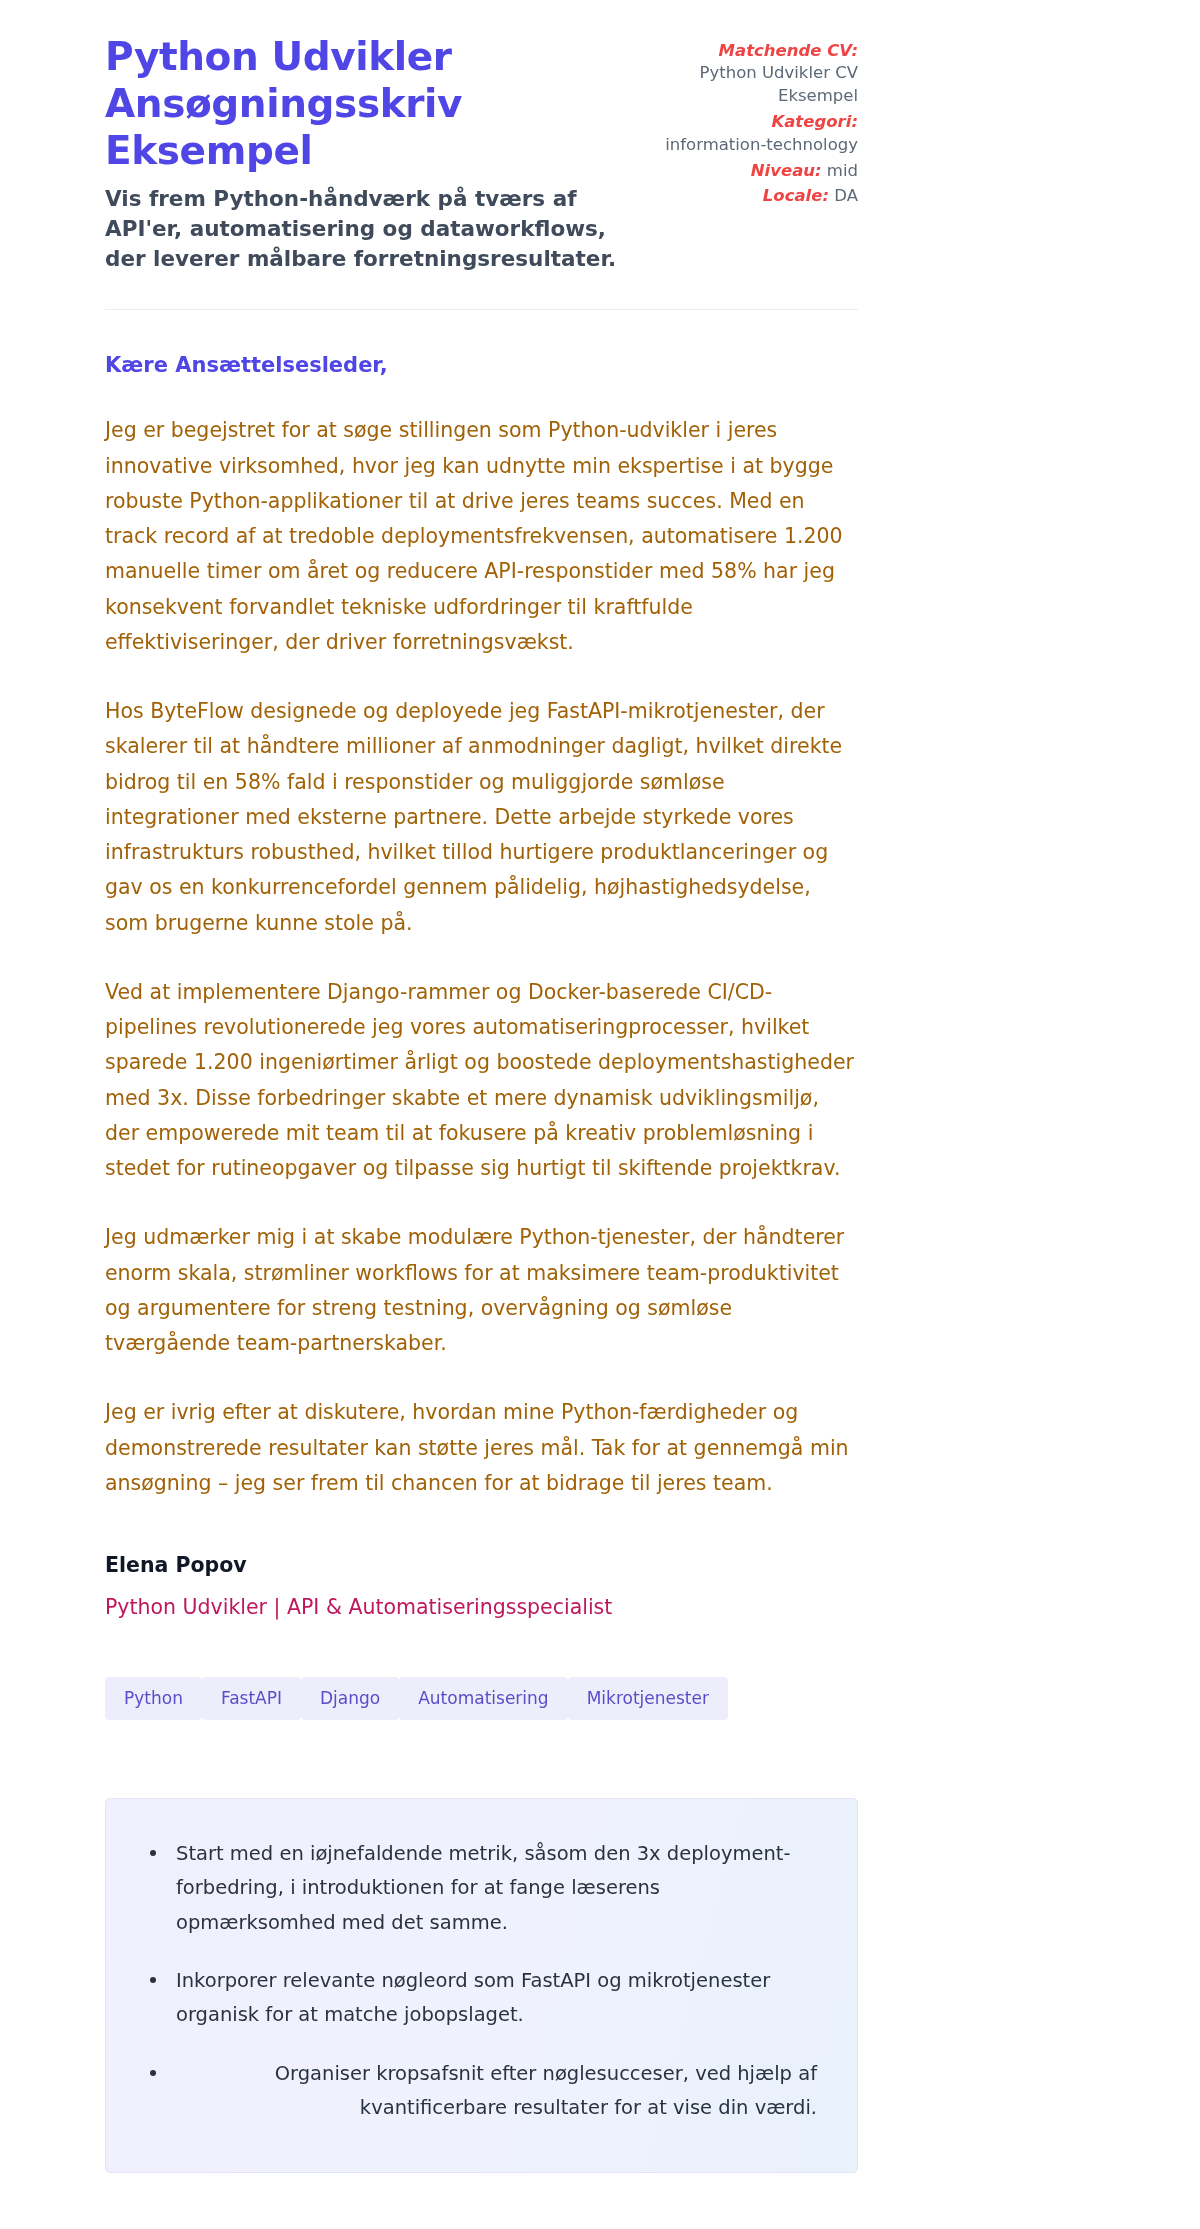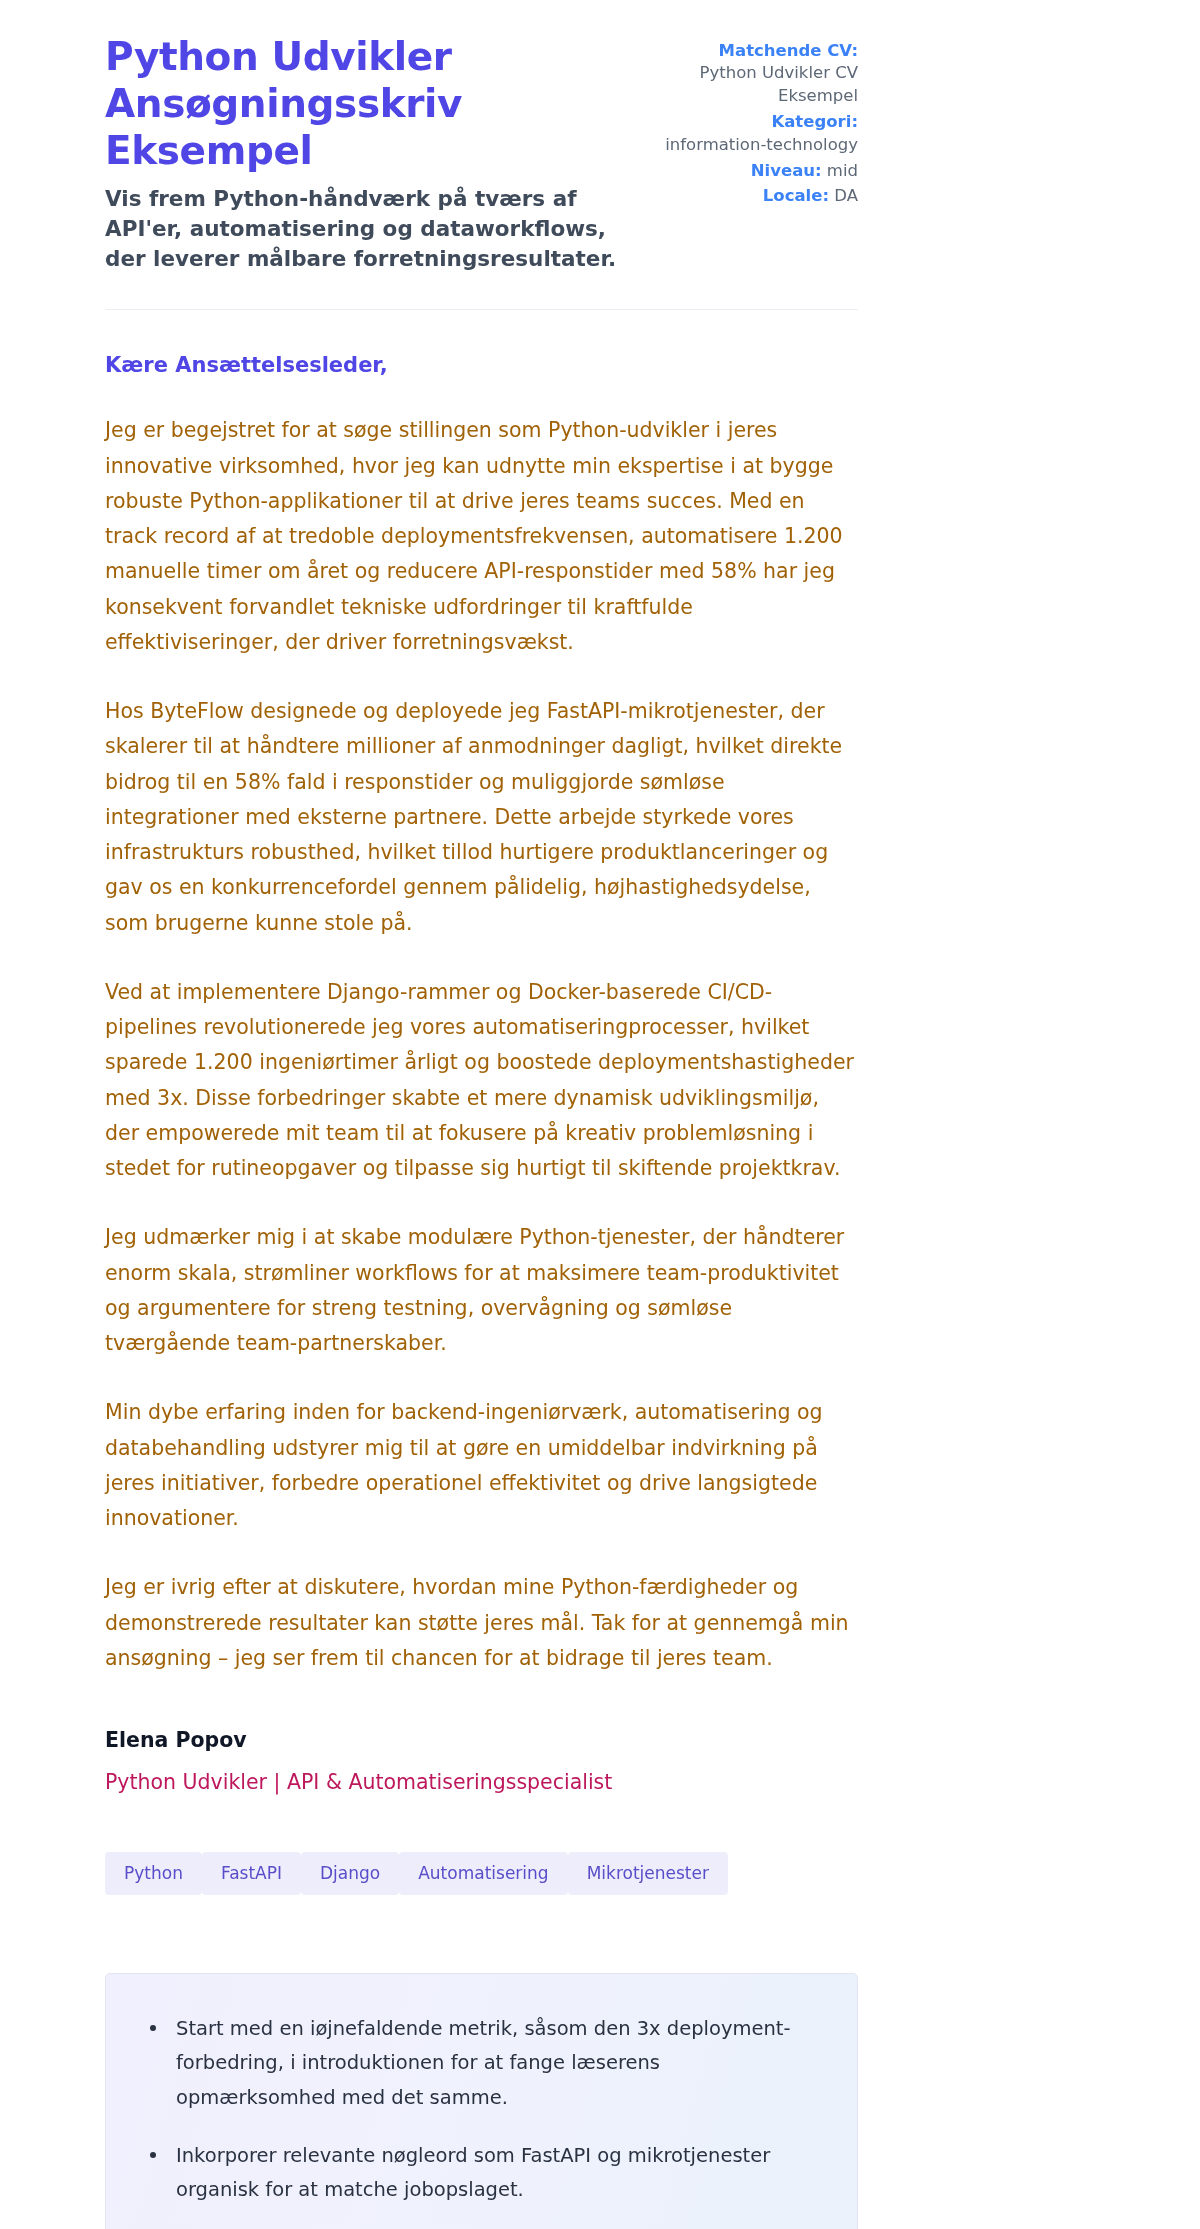--- a/index.html
+++ b/index.html
@@ -56,21 +56,22 @@
     text-align: right;
     font-size: 16.5px;
     line-height: 1.36;
     color: #55606e;
     padding-top: 6px;
   }
   .meta-row { margin-bottom: 2px; }
   .meta-row.block { margin-bottom: 4px; }
   .meta-label {
     font-weight: 700;
-    color: #3b82f6;
+    color: #ef4444;
+    font-style: italic;
   }
   .meta-value { color: #5d6876; }
   .meta-value.blockval { display: block; }
 
   .divider {
     border: 0;
     border-top: 1px solid #ececf2;
     margin: 36px 0 0 0;
   }
 
@@ -198,21 +199,20 @@
 
   <hr class="divider">
 
   <div class="letter">
     <p class="salutation">Kære Ansættelsesleder,</p>
     <div id="paragraphs-host">
         <p class="body-para">Jeg er begejstret for at søge stillingen som Python-udvikler i jeres innovative virksomhed, hvor jeg kan udnytte min ekspertise i at bygge robuste Python-applikationer til at drive jeres teams succes. Med en track record af at tredoble deploymentsfrekvensen, automatisere 1.200 manuelle timer om året og reducere API-responstider med 58% har jeg konsekvent forvandlet tekniske udfordringer til kraftfulde effektiviseringer, der driver forretningsvækst.</p>
         <p class="body-para">Hos ByteFlow designede og deployede jeg FastAPI-mikrotjenester, der skalerer til at håndtere millioner af anmodninger dagligt, hvilket direkte bidrog til en 58% fald i responstider og muliggjorde sømløse integrationer med eksterne partnere. Dette arbejde styrkede vores infrastrukturs robusthed, hvilket tillod hurtigere produktlanceringer og gav os en konkurrencefordel gennem pålidelig, højhastighedsydelse, som brugerne kunne stole på.</p>
         <p class="body-para">Ved at implementere Django-rammer og Docker-baserede CI/CD-pipelines revolutionerede jeg vores automatiseringprocesser, hvilket sparede 1.200 ingeniørtimer årligt og boostede deploymentshastigheder med 3x. Disse forbedringer skabte et mere dynamisk udviklingsmiljø, der empowerede mit team til at fokusere på kreativ problemløsning i stedet for rutineopgaver og tilpasse sig hurtigt til skiftende projektkrav.</p>
         <p class="body-para">Jeg udmærker mig i at skabe modulære Python-tjenester, der håndterer enorm skala, strømliner workflows for at maksimere team-produktivitet og argumentere for streng testning, overvågning og sømløse tværgående team-partnerskaber.</p>
-        <p class="body-para">Min dybe erfaring inden for backend-ingeniørværk, automatisering og databehandling udstyrer mig til at gøre en umiddelbar indvirkning på jeres initiativer, forbedre operationel effektivitet og drive langsigtede innovationer.</p>
         <p class="body-para">Jeg er ivrig efter at diskutere, hvordan mine Python-færdigheder og demonstrerede resultater kan støtte jeres mål. Tak for at gennemgå min ansøgning – jeg ser frem til chancen for at bidrage til jeres team.</p>
       </div>
   </div>
 
   <div class="signature">
     <p class="sig-name">Elena Popov</p>
     <p class="sig-role">Python Udvikler | API &amp; Automatiseringsspecialist</p>
   </div>
 
   <div class="tag-list" id="tags-host">

